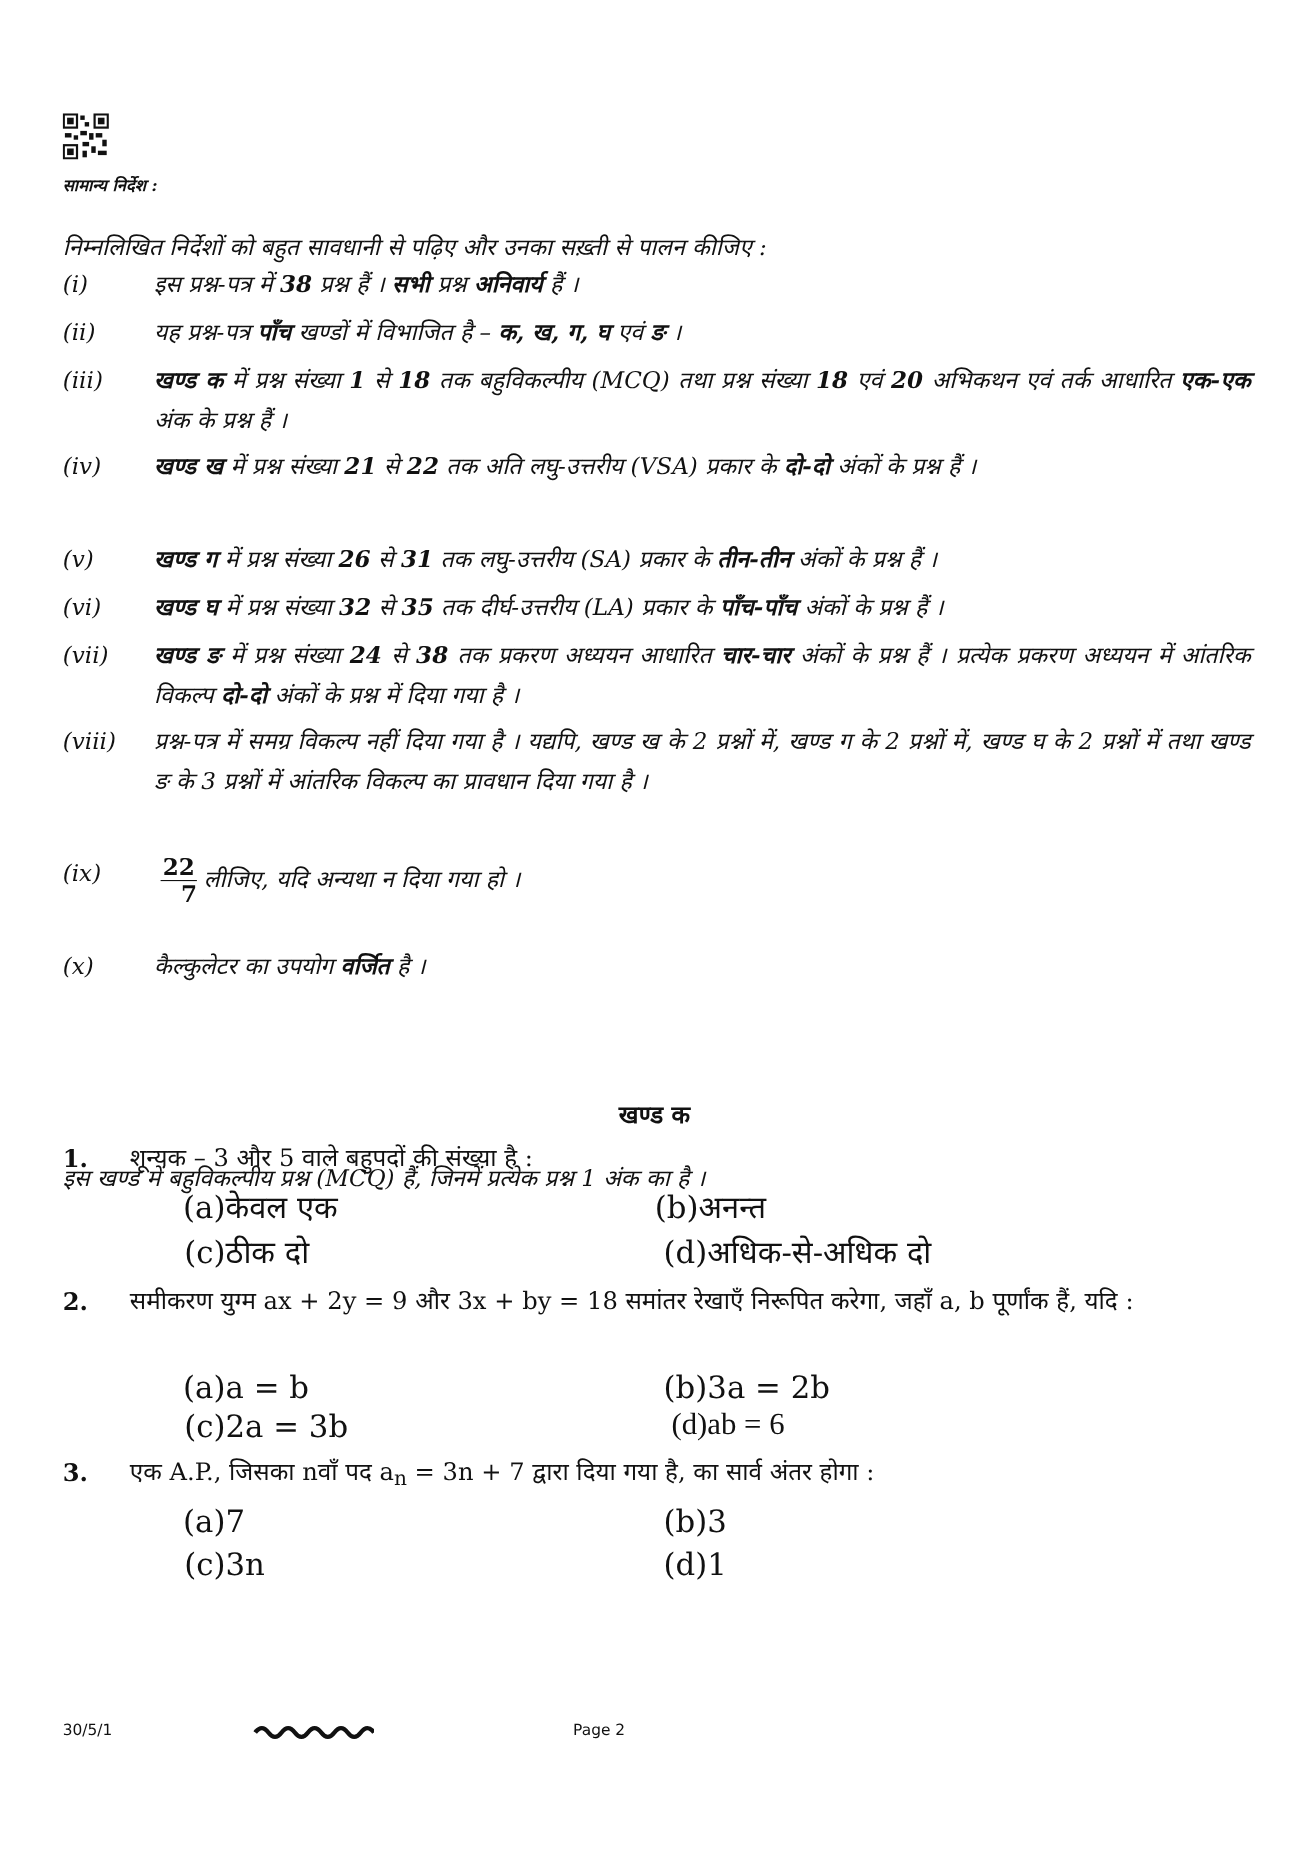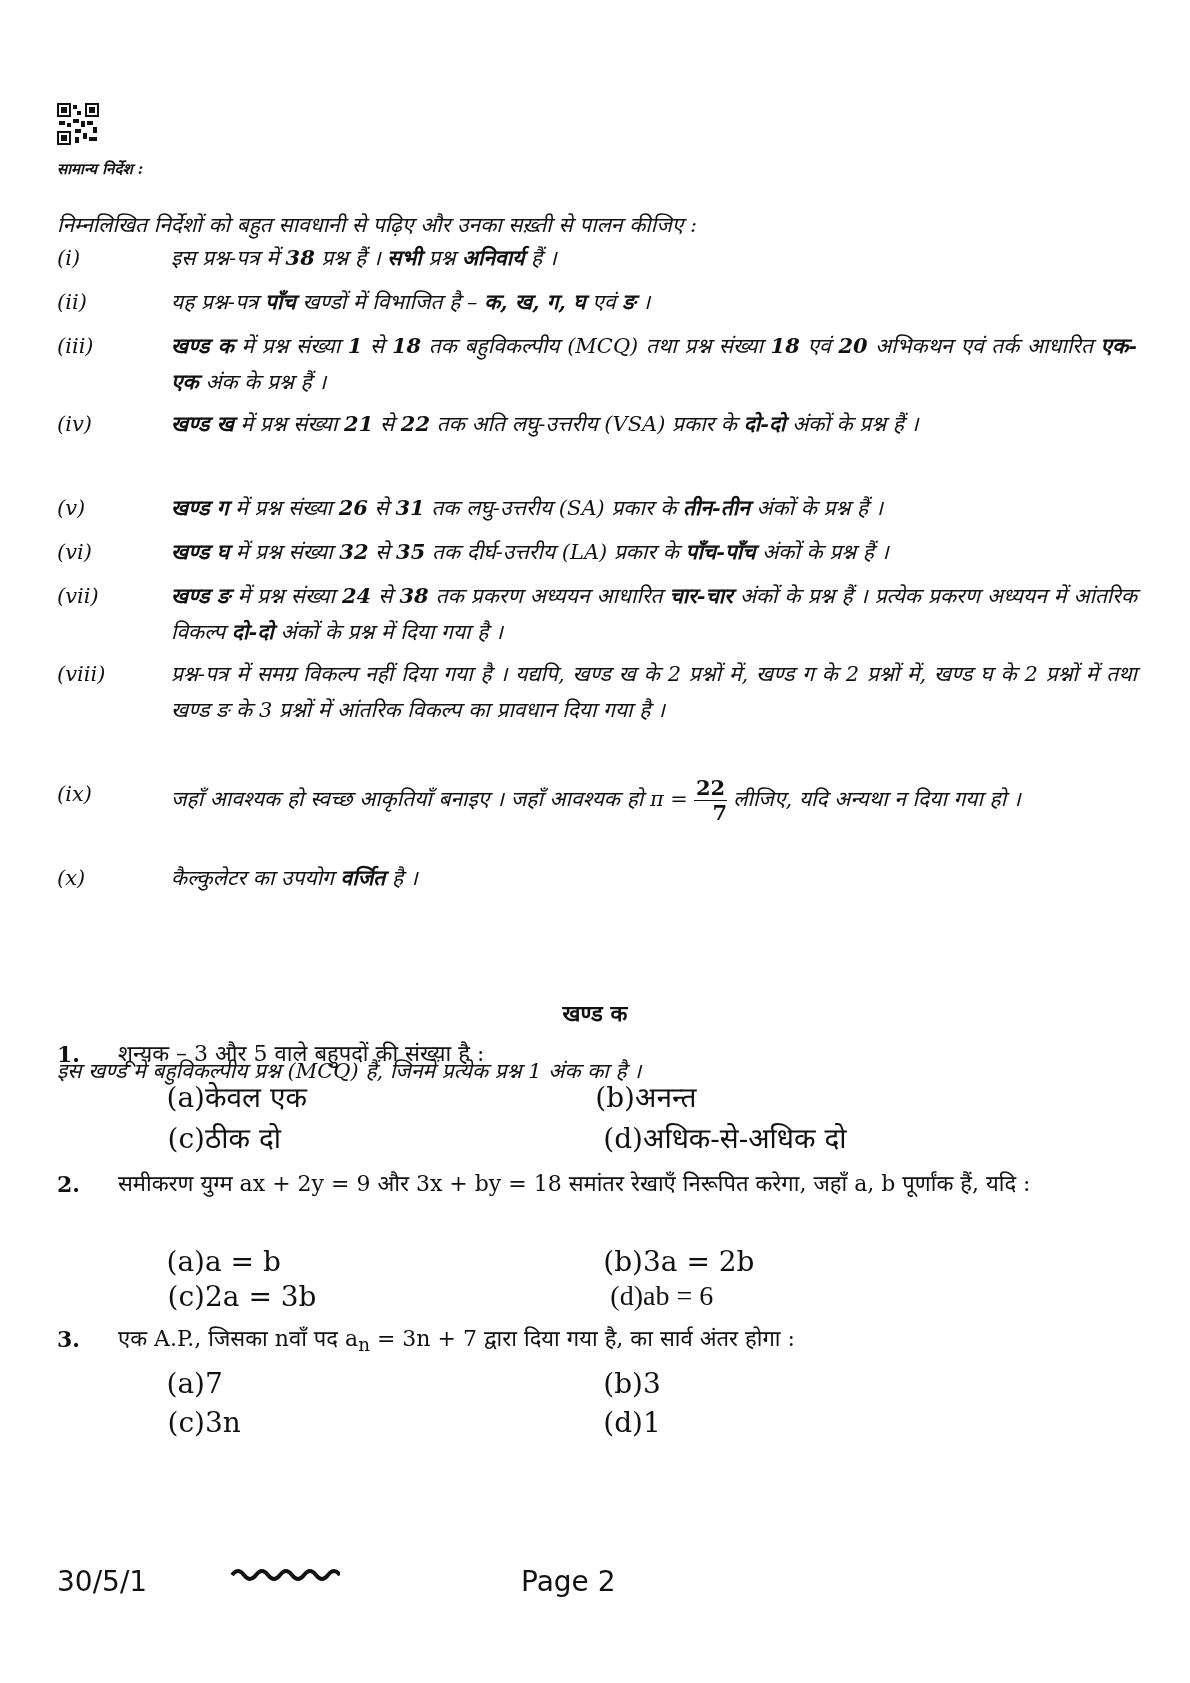--- a/index.html
+++ b/index.html
@@ -5,33 +5,33 @@
   html, body { margin:0; padding:0; background:#ffffff; }
   body {
     width:1190px; height:1683px; position:relative; overflow:hidden;
     color:#111; font-family:"DejaVu Serif", "Liberation Serif", serif;
   }
   .qr { position:absolute; left:57px; top:103px; width:42px; height:42px; }
   .heading { position:absolute; left:57px; top:158px; font-size:15px; font-style:italic; font-weight:bold; }
   .intro { position:absolute; left:57px; top:210px; font-size:21px; font-style:italic; }
   .inst { position:absolute; left:57px; width:1080px; font-size:21px; font-style:italic; line-height:36px; }
   .inst .num { position:absolute; left:0; top:0; width:80px; }
-  .inst .txt { margin-left:114px; display:block; text-align:justify; }
+  .inst .txt { margin-left:83px; display:block; text-align:justify; }
   .b { font-weight:bold; }
   .frac { display:inline-block; vertical-align:middle; text-align:right; font-style:normal; margin:0 6px; line-height:24px;font-weight:bold; }
   .frac .n { display:block; border-bottom:1.5px solid #111; padding:0 2px; }
   .frac .d { display:block; }
   .section { position:absolute; left:0; width:1190px; top:997px; text-align:center; font-size:22px; font-weight:bold; }
   .sec-note { position:absolute; left:57px; top:1056px; font-size:21px; font-style:italic; }
   .q { position:absolute; left:57px; width:1080px; font-size:22px; line-height:38px; }
   .q .qn { position:absolute; left:0; top:0; font-weight:bold; }
   .q .qt { margin-left:61px; display:block; }
   .opt { position:absolute; font-size:28px;text-align:right; }
   .opt .ol { display:inline-block; width:75px; }
-  .footer { position:absolute; top:1565px; font-size:28px; font-family:"DejaVu Sans", "Liberation Sans", sans-serif; }
+  .footer { position:absolute; top:1565px; font-size:14px; font-family:"DejaVu Sans", "Liberation Sans", sans-serif; }
   .wave { position:absolute; left:230px; top:1560px; width:110px; height:26px; }
 </style>
 </head>
 <body>
 
 <svg class="qr" viewBox="0 0 21 21">
   <rect x="0" y="0" width="21" height="21" fill="#fff"></rect>
   <rect x="0" y="0" width="7" height="7" fill="#111"></rect>
     <rect x="1" y="1" width="5" height="5" fill="#fff"></rect>
     <rect x="2" y="2" width="3" height="3" fill="#111"></rect>
@@ -93,21 +93,21 @@
   <span class="txt"><span class="b">खण्ड ङ</span><span> में प्रश्न संख्या </span><span class="b">24</span><span> से </span><span class="b">38</span><span> तक प्रकरण अध्ययन आधारित </span><span class="b">चार-चार</span><span> अंकों के प्रश्न हैं । प्रत्येक प्रकरण अध्ययन में आंतरिक विकल्प </span><span class="b">दो-दो</span><span> अंकों के प्रश्न में दिया गया है ।</span></span>
 </div>
 
 <div class="inst" style="top:656px;">
   <span class="num">(viii)</span>
   <span class="txt">प्रश्न-पत्र में समग्र विकल्प नहीं दिया गया है । यद्यपि, खण्ड ख के 2 प्रश्नों में, खण्ड ग के 2 प्रश्नों में, खण्ड घ के 2 प्रश्नों में तथा खण्ड ङ के 3 प्रश्नों में आंतरिक विकल्प का प्रावधान दिया गया है ।</span>
 </div>
 
 <div class="inst" style="top:776px;">
   <span class="num">(ix)</span>
-  <span class="txt"><span>जहाँ आवश्यक हो स्वच्छ आकृतियाँ बनाइए । जहाँ आवश्यक हो π =</span><span class="frac"><span class="n">22</span><span class="d">7</span></span><span>लीजिए, यदि अन्यथा न दिया गया हो ।</span></span>
+  <span class="txt"><span class="frac"><span class="n">22</span><span class="d">7</span></span><span>लीजिए, यदि अन्यथा न दिया गया हो ।</span></span>
 </div>
 
 <div class="inst" style="top:860px;">
   <span class="num">(x)</span>
   <span class="txt"><span>कैल्कुलेटर का उपयोग </span><span class="b">वर्जित</span><span> है ।</span></span>
 </div>
 
 <div class="section">खण्ड क</div>
 <div class="sec-note">इस खण्ड में बहुविकल्पीय प्रश्न (MCQ) हैं, जिनमें प्रत्येक प्रश्न 1 अंक का है ।</div>
 

